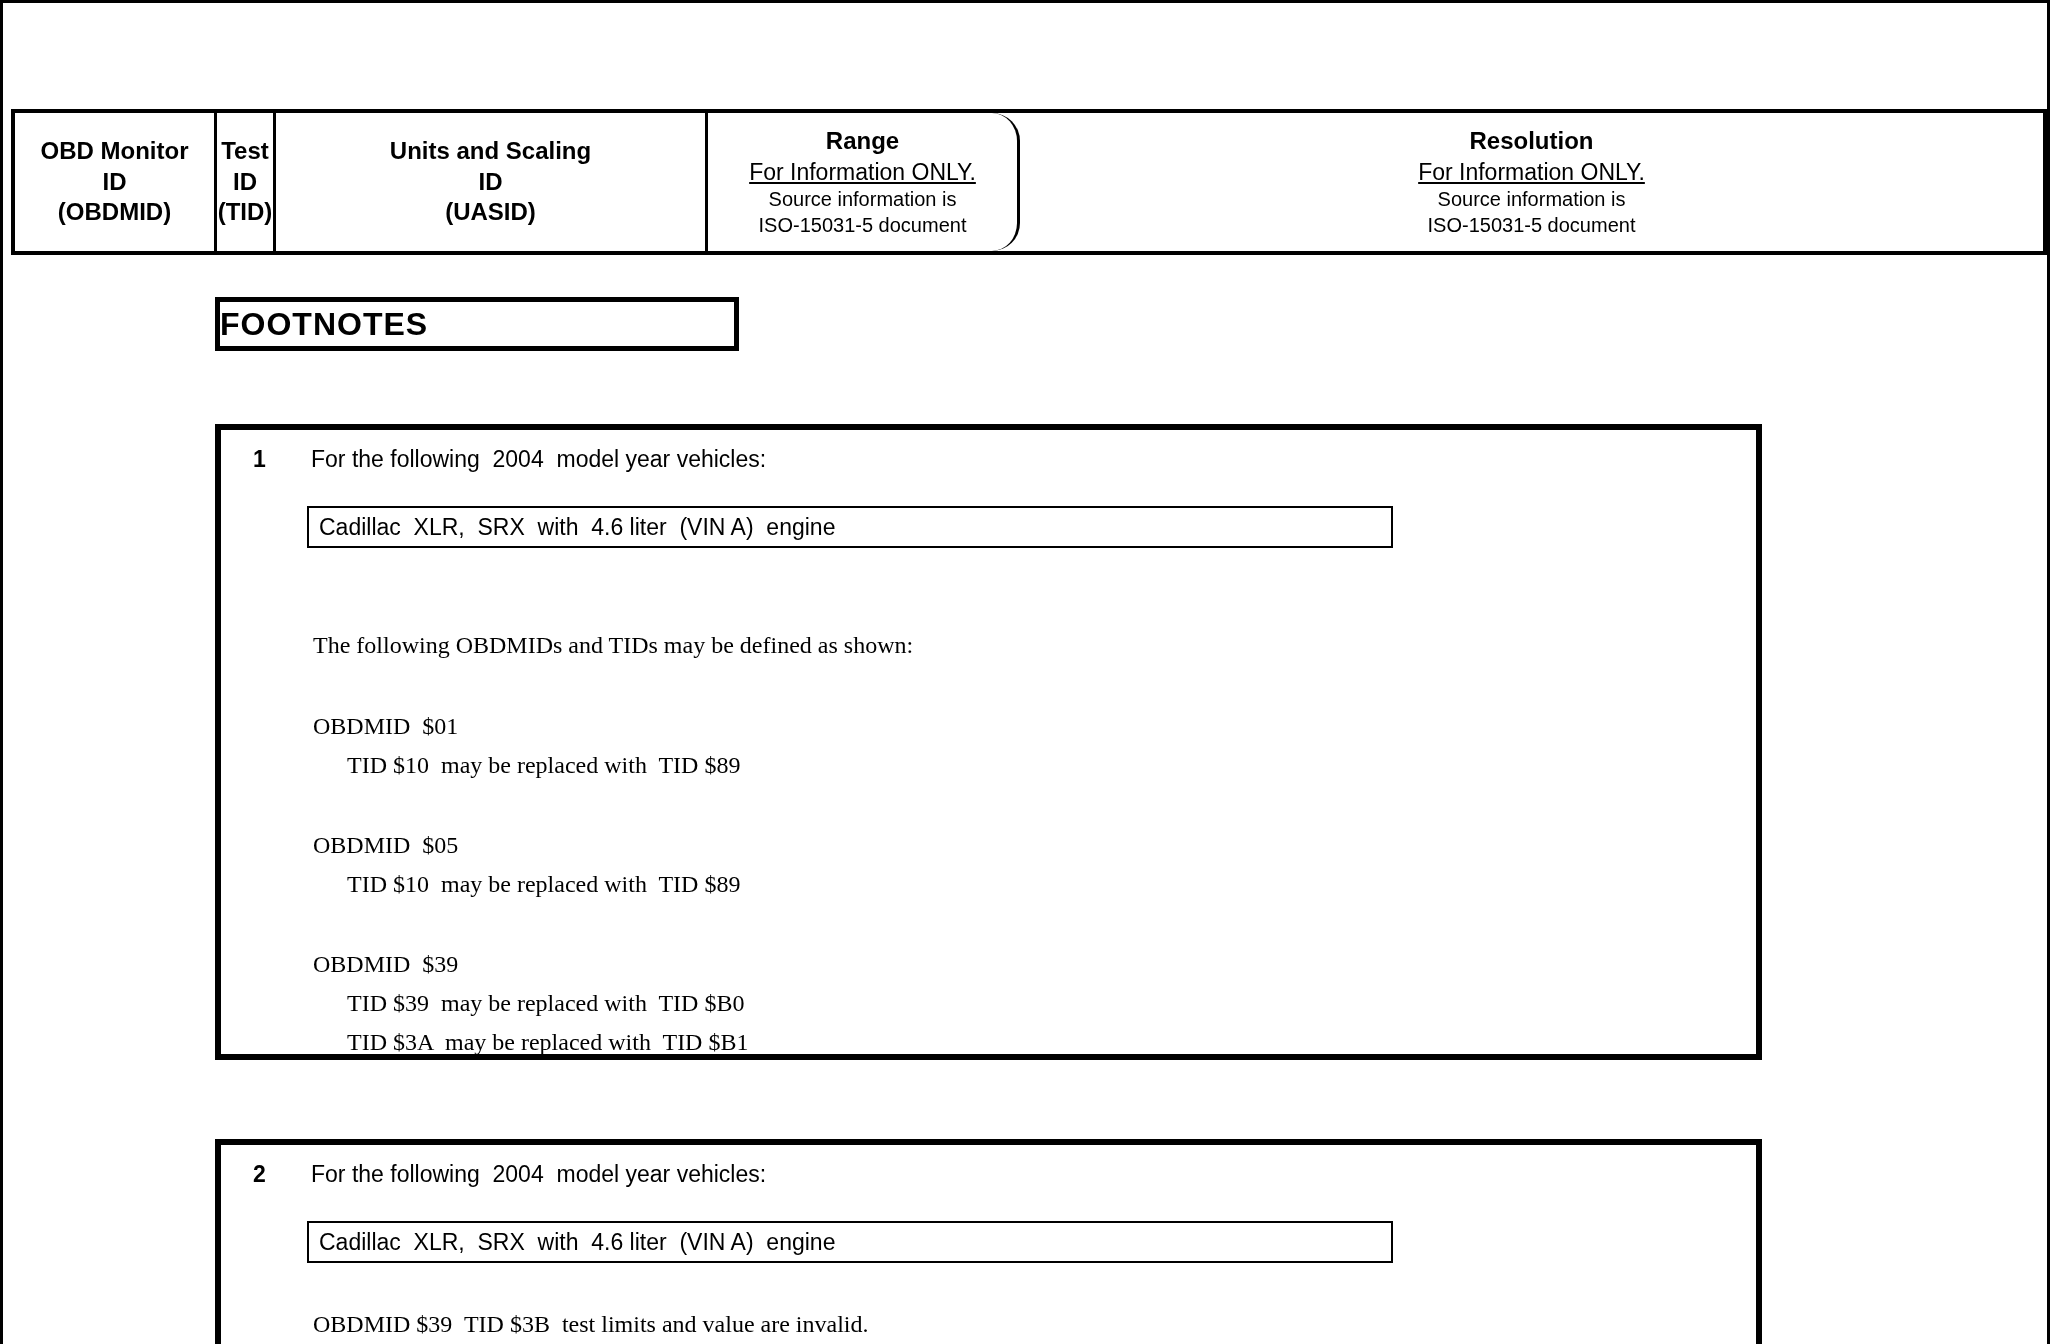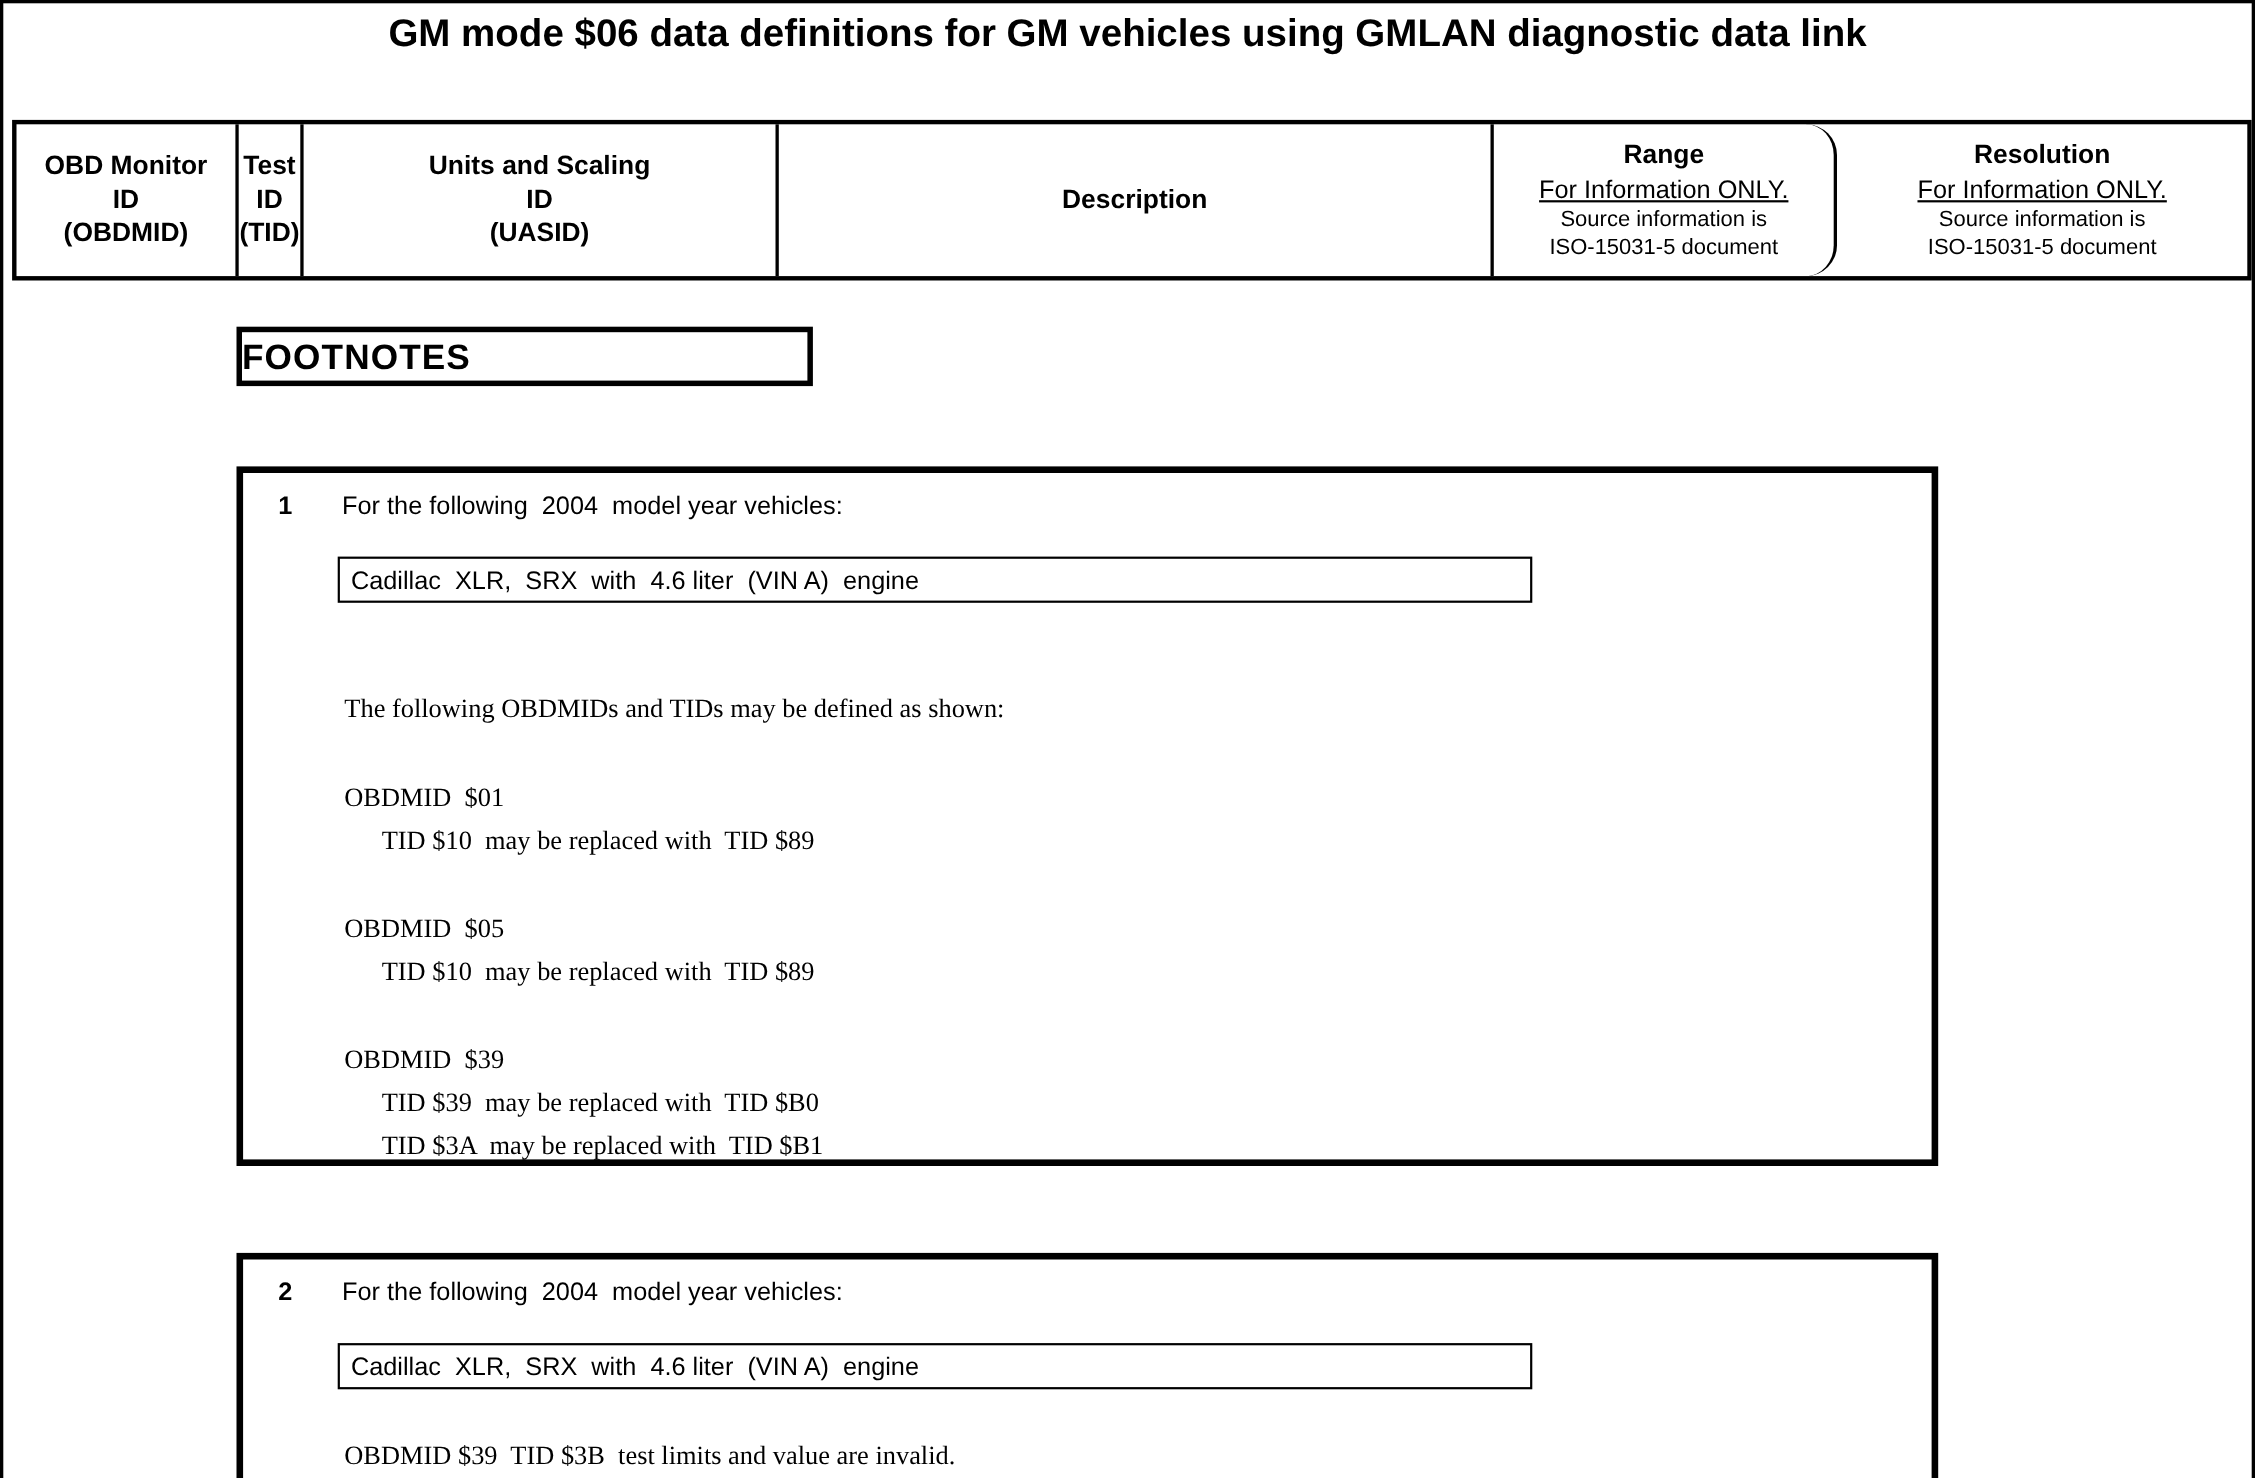--- a/index.html
+++ b/index.html
@@ -74,40 +74,36 @@
   .g2-obd   { left:92px;  top:521px; }
   .g2-tid0  { left:126px; top:560px; }
   .g2-tid1  { left:126px; top:599px; }
   .fn2-note { left:92px;  top:166px; }
 </style>
 </head>
 <body>
 
 <div class="page">
 
-  <div class="title">GM mode $06 data definitions for GM vehicles using GMLAN diagnostic data link</div>
 
   <div class="header-table">
     <div class="cell c-obdmid">
       <div class="cell-title">OBD Monitor
 ID
 (OBDMID)</div>
     </div>
     <div class="cell c-tid">
       <div class="cell-title">Test
 ID
 (TID)</div>
     </div>
     <div class="cell c-uasid">
       <div class="cell-title">Units and Scaling
 ID
 (UASID)</div>
-    </div>
-    <div class="cell c-desc">
-      <div class="cell-title">Description</div>
     </div>
     <div class="cell c-range">
       <div class="cell-title">Range</div>
       <div class="cell-sub">For Information ONLY.</div>
       <div class="cell-note">Source information is
 ISO-15031-5 document</div>
     </div>
     <div class="cell c-res">
       <div class="cell-title">Resolution</div>
       <div class="cell-sub">For Information ONLY.</div>

